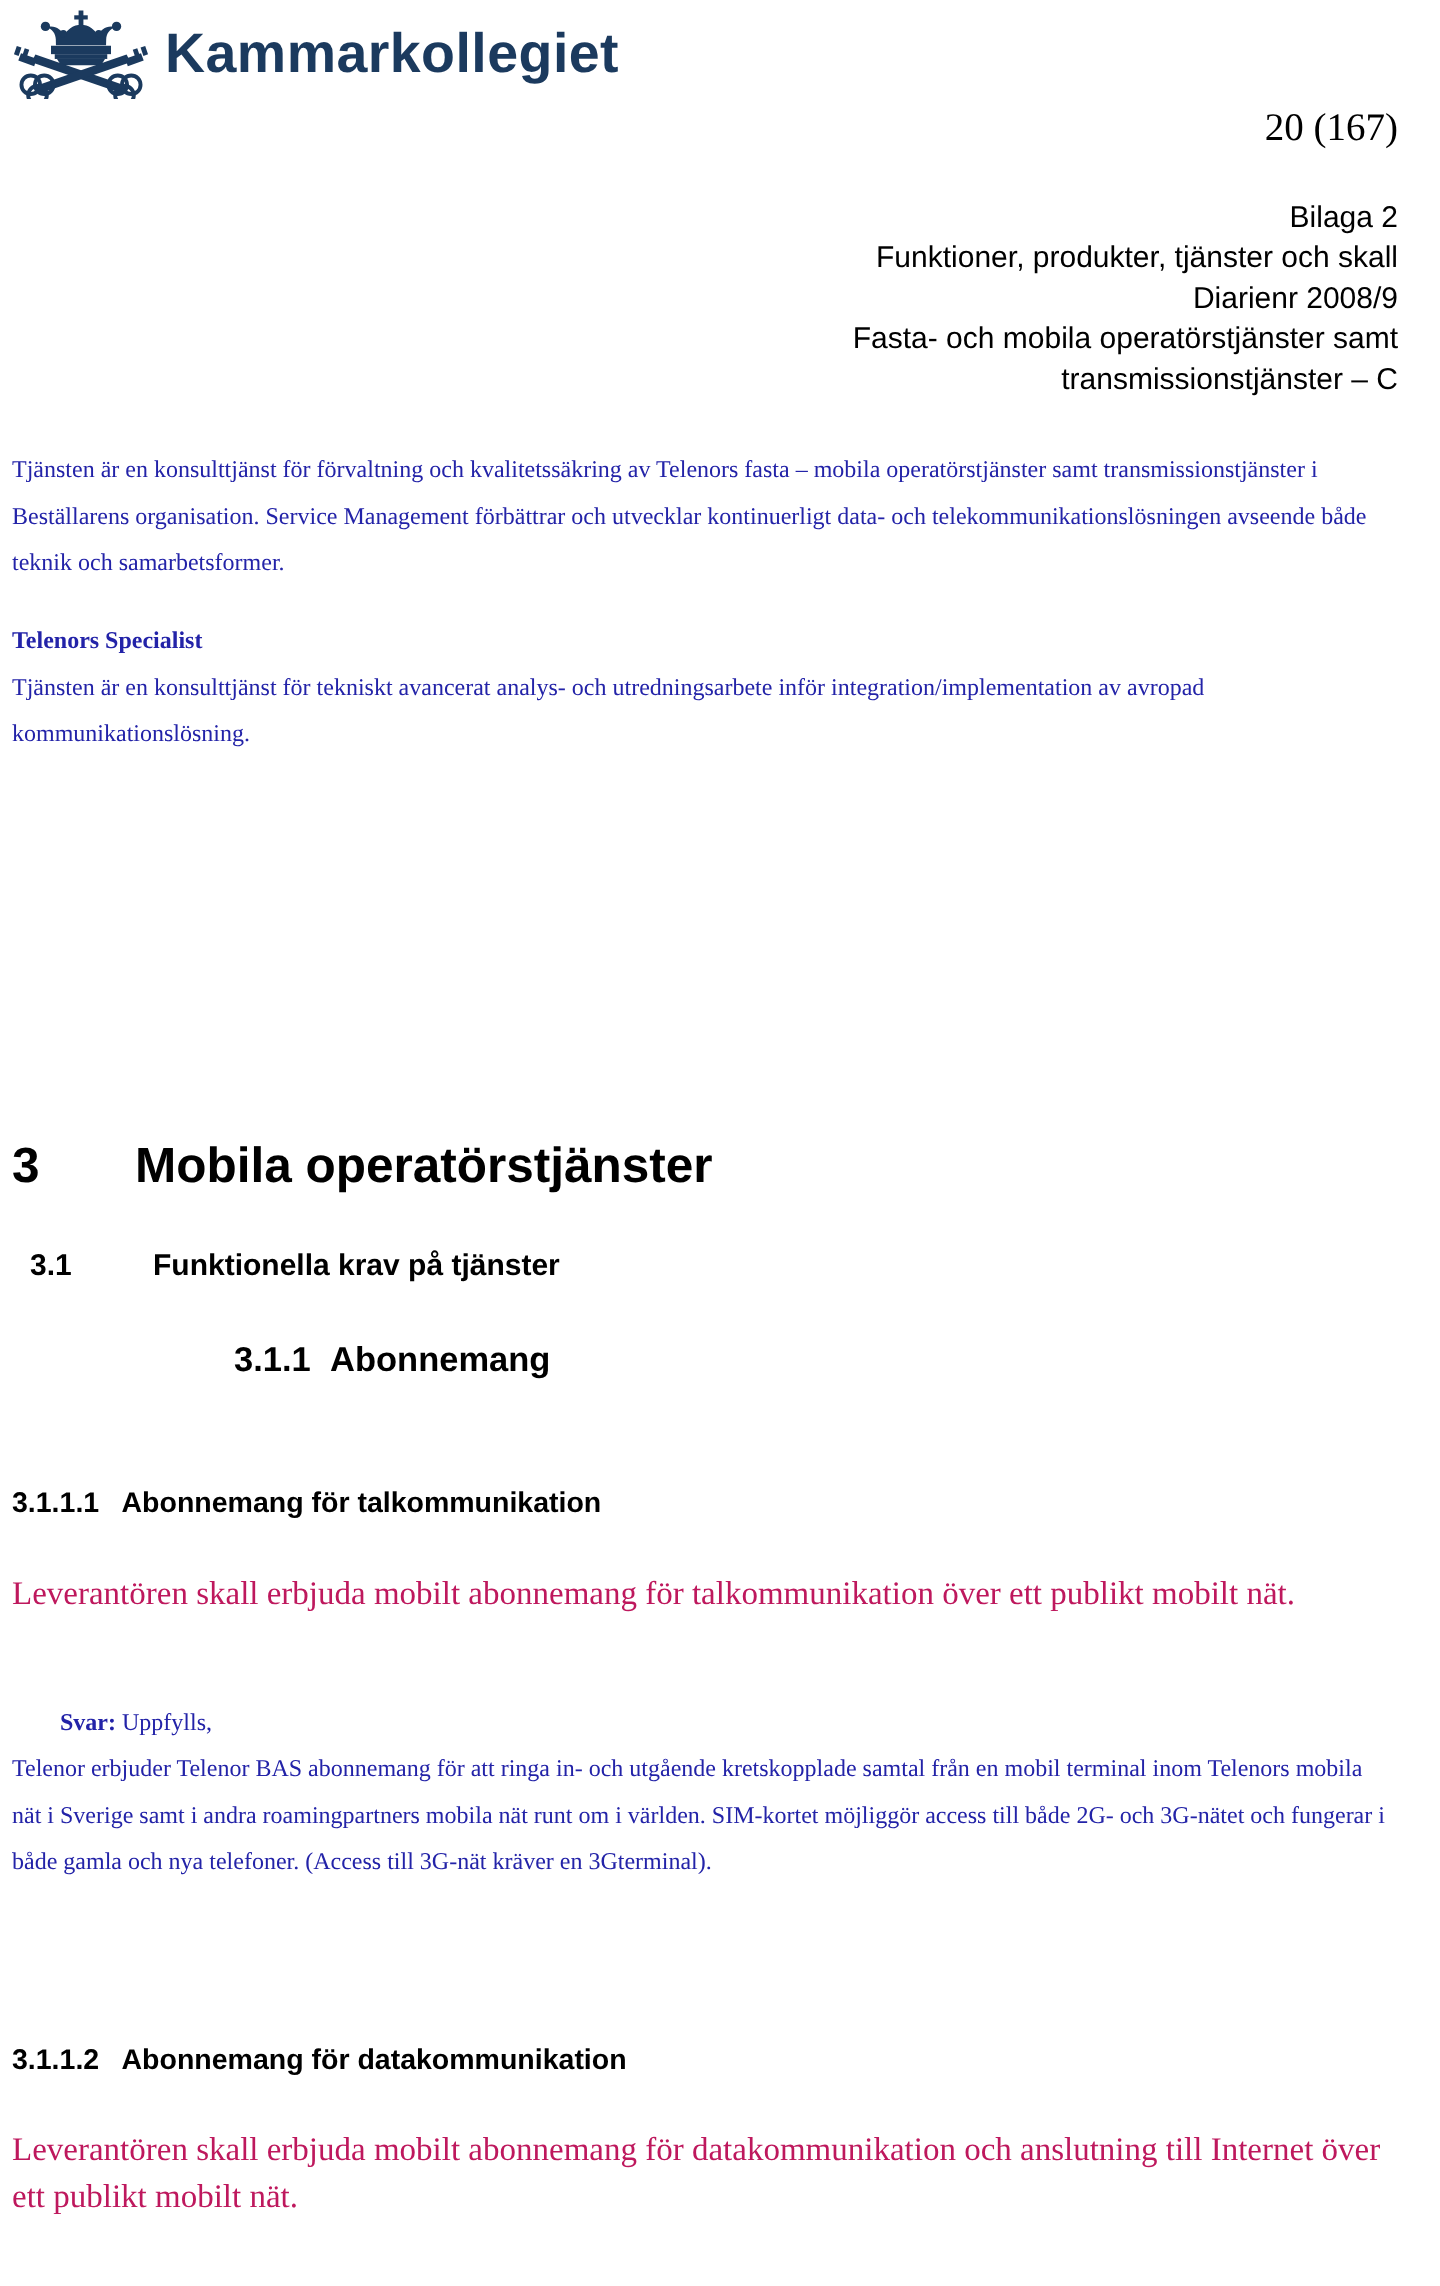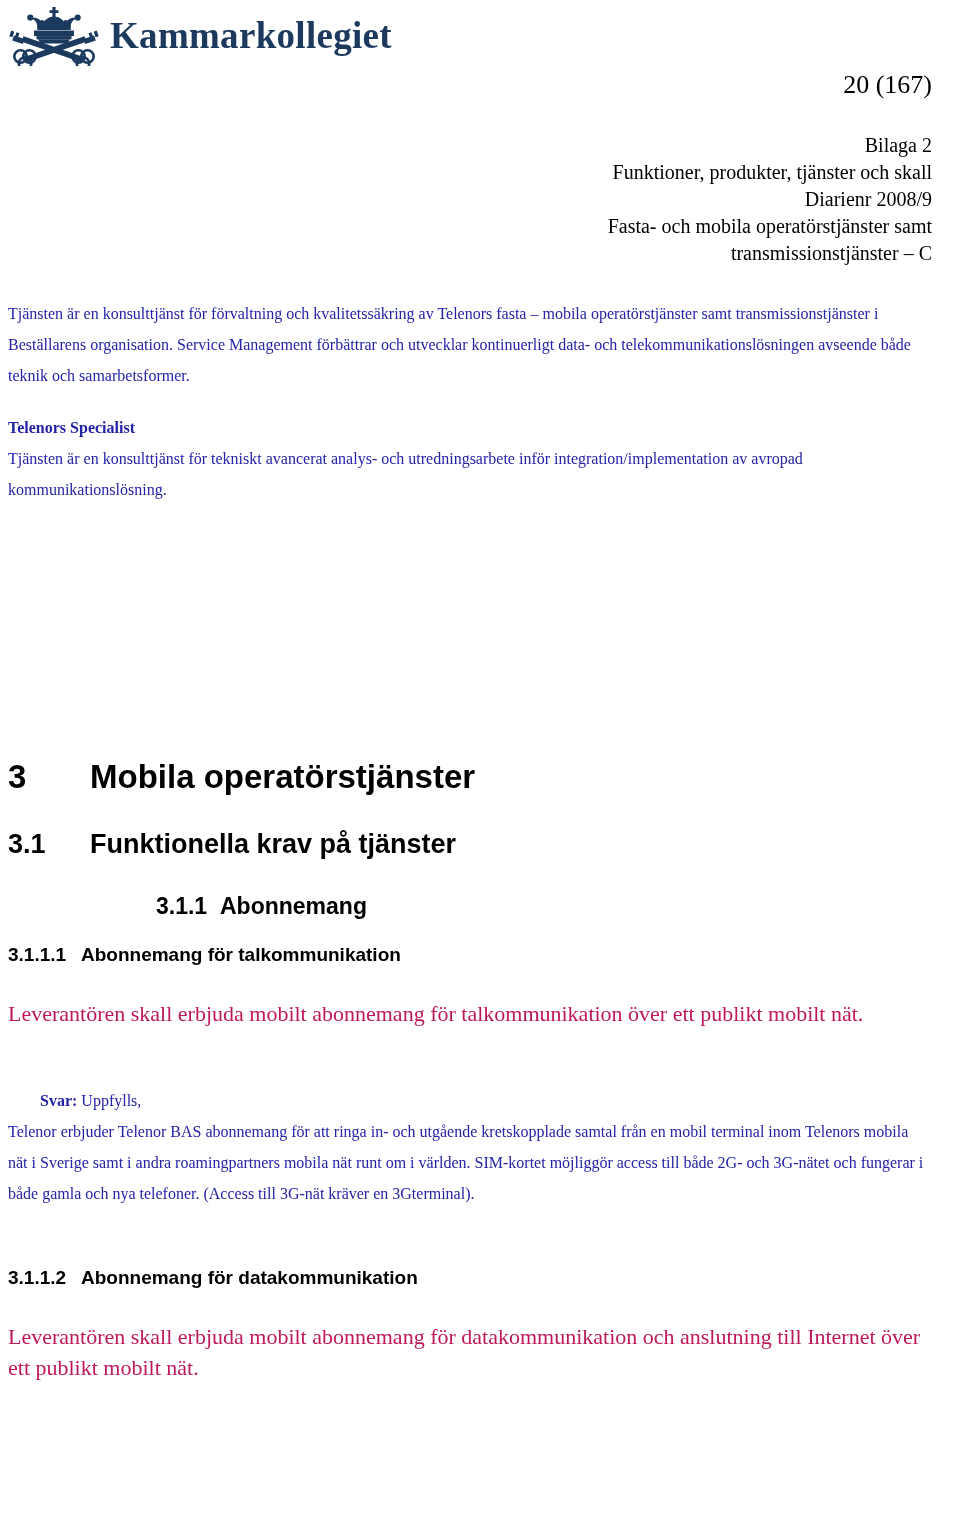--- a/index.html
+++ b/index.html
@@ -24,21 +24,21 @@
     display: flex;
     align-items: center;
     gap: 10px;
   }
   .logo-mark {
     width: 92px;
     height: 62px;
     display: block;
   }
   .logo-word {
-    font-family: Liberation Serif, serif;
+    font-family: Liberation Sans, sans-serif;
     font-weight: bold;
     font-size: 37px;
     letter-spacing: 0.3px;
     color: #1b3a5e;
     line-height: 1;
     white-space: nowrap;
   }
 
   
   .page-number {
@@ -51,21 +51,21 @@
     white-space: nowrap;
   }
 
   
   .doc-header {
     position: absolute;
     right: 28px;
     top: 132px;
     width: 700px;
     text-align: right;
-    font-family: Liberation Serif, serif;
+    font-family: Liberation Sans, sans-serif;
     font-size: 20px;
     line-height: 27px;
     color: #000000;
   }
   .doc-header div { white-space: nowrap; }
 
   
   .content {
     position: absolute;
     left: 8px;
@@ -99,26 +99,26 @@
   
   .h1row, .h2row, .h3row, .h4row {
     display: flex;
     font-family: "Liberation Sans", sans-serif;
     font-weight: bold;
     color: #000000;
     align-items: baseline;
   }
   .h1row { font-size: 33px; line-height: 40px; }
   .h1row .num { width: 82px; flex: none; }
-  .h2row { font-size: 27px; line-height: 34px; }
+  .h2row { font-size: 20px; line-height: 34px; margin-left: 12px; }
   .h2row .num { width: 82px; flex: none; }
   .h3row { font-size: 23px; line-height: 30px; padding-left: 148px; align-items: flex-end; }
   .h3row .num { width: 64px; flex: none; }
   .h4row { font-size: 19px; line-height: 26px; }
-  .h4row .num { width: 73px; flex: none; }
+  .h4row .num { width: 73px; flex: none; margin-top: 48px; }
 </style>
 </head>
 <body>
 
 <div class="page">
 
   <div class="logo-block">
     <svg class="logo-mark" viewBox="0 0 92 62">
       <g fill="#1b3a5e">
 

